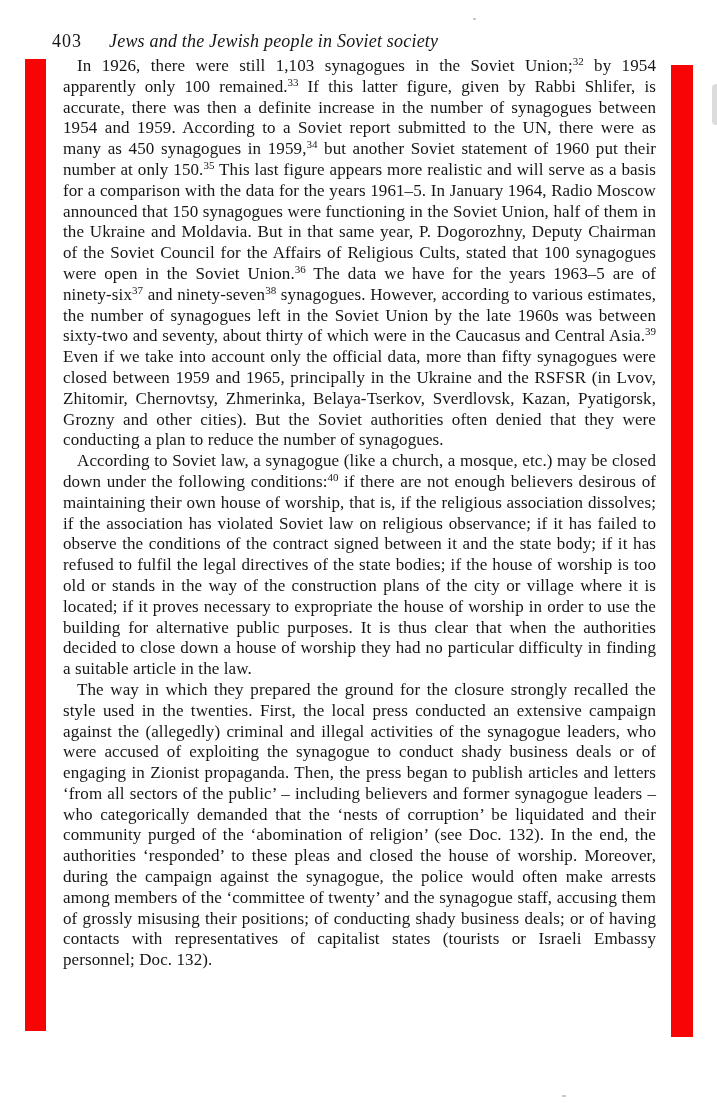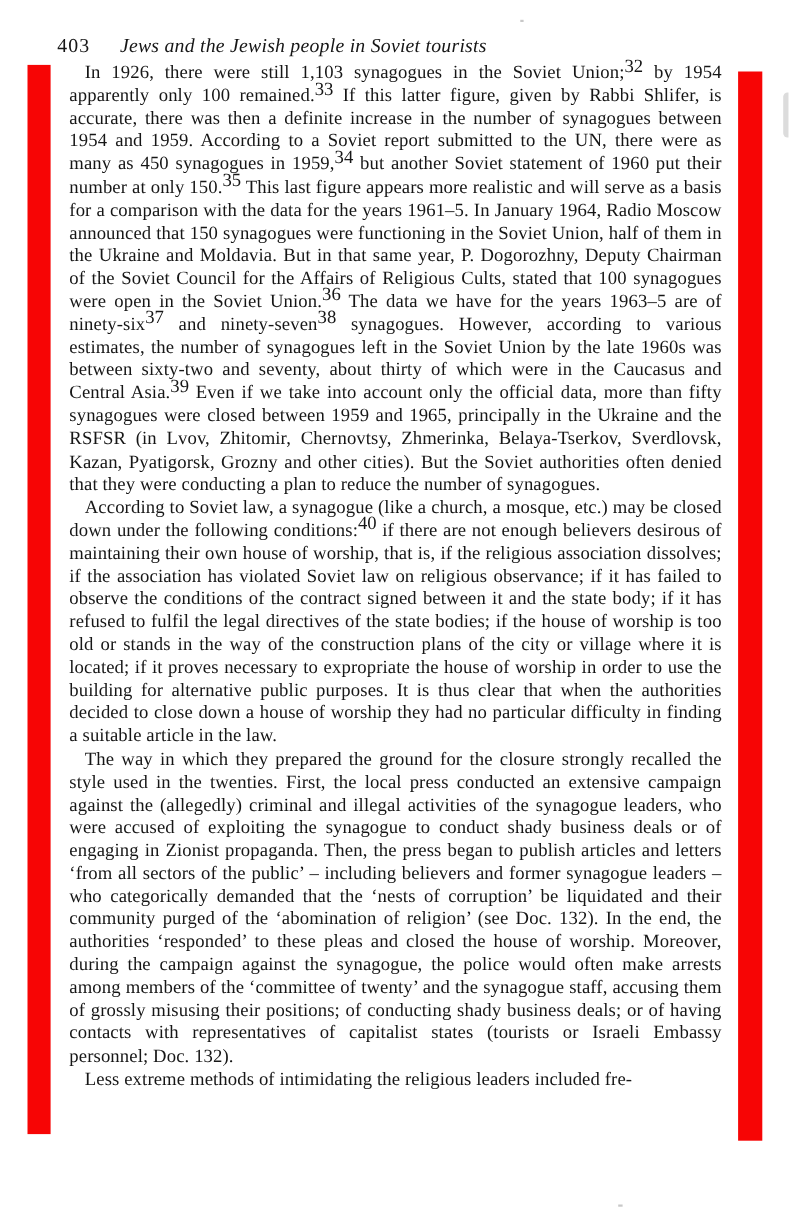--- a/index.html
+++ b/index.html
@@ -60,41 +60,40 @@
     font-size: 17px;
     line-height: 20.8px;
     text-align: justify;
     letter-spacing: 0.1px;
   }
   .body-text p {
     margin: 0;
     text-indent: 14px;
   }
   .body-text sup {
-    font-size: 17px;
+    font-size: 11px;
     line-height: 0;
     vertical-align: 6px;
     letter-spacing: 0;
   }
 </style>
 </head>
 <body>
 
 <div class="page">
 
   <div class="margin-bar left"></div>
   <div class="margin-bar right"></div>
   <div class="edge-tab"></div>
   <div class="speck a"></div>
   <div class="speck b"></div>
 
   <div class="running-head">
-    <span class="pageno">403</span><span class="title">Jews and the Jewish people in Soviet tourists</span>
+    <span class="pageno">403</span><span class="title">Jews and the Jewish people in Soviet society</span>
   </div>
 
   <div class="body-text">
       <p><span>In 1926, there were still 1,103 synagogues in the Soviet Union;</span><sup>32</sup><span> by 1954 apparently only 100 remained.</span><sup>33</sup><span> If this latter figure, given by Rabbi Shlifer, is accurate, there was then a definite increase in the number of synagogues between 1954 and 1959. According to a Soviet report submitted to the UN, there were as many as 450 synagogues in 1959,</span><sup>34</sup><span> but another Soviet statement of 1960 put their number at only 150.</span><sup>35</sup><span> This last figure appears more realistic and will serve as a basis for a comparison with the data for the years 1961–5. In January 1964, Radio Moscow announced that 150 synagogues were functioning in the Soviet Union, half of them in the Ukraine and Moldavia. But in that same year, P. Dogorozhny, Deputy Chairman of the Soviet Council for the Affairs of Religious Cults, stated that 100 synagogues were open in the Soviet Union.</span><sup>36</sup><span> The data we have for the years 1963–5 are of ninety-six</span><sup>37</sup><span> and ninety-seven</span><sup>38</sup><span> synagogues. However, according to various estimates, the number of synagogues left in the Soviet Union by the late 1960s was between sixty-two and seventy, about thirty of which were in the Caucasus and Central Asia.</span><sup>39</sup><span> Even if we take into account only the official data, more than fifty synagogues were closed between 1959 and 1965, principally in the Ukraine and the RSFSR (in Lvov, Zhitomir, Chernovtsy, Zhmerinka, Belaya-Tserkov, Sverdlovsk, Kazan, Pyatigorsk, Grozny and other cities). But the Soviet authorities often denied that they were conducting a plan to reduce the number of synagogues.</span></p>
       <p><span>According to Soviet law, a synagogue (like a church, a mosque, etc.) may be closed down under the following conditions:</span><sup>40</sup><span> if there are not enough believers desirous of maintaining their own house of worship, that is, if the religious association dissolves; if the association has violated Soviet law on religious observance; if it has failed to observe the conditions of the contract signed between it and the state body; if it has refused to fulfil the legal directives of the state bodies; if the house of worship is too old or stands in the way of the construction plans of the city or village where it is located; if it proves necessary to expropriate the house of worship in order to use the building for alternative public purposes. It is thus clear that when the authorities decided to close down a house of worship they had no particular difficulty in finding a suitable article in the law.</span></p>
       <p><span>The way in which they prepared the ground for the closure strongly recalled the style used in the twenties. First, the local press conducted an extensive campaign against the (allegedly) criminal and illegal activities of the synagogue leaders, who were accused of exploiting the synagogue to conduct shady business deals or of engaging in Zionist propaganda. Then, the press began to publish articles and letters ‘from all sectors of the public’ – including believers and former synagogue leaders – who categorically demanded that the ‘nests of corruption’ be liquidated and their community purged of the ‘abomination of religion’ (see Doc. 132). In the end, the authorities ‘responded’ to these pleas and closed the house of worship. Moreover, during the campaign against the synagogue, the police would often make arrests among members of the ‘committee of twenty’ and the synagogue staff, accusing them of grossly misusing their positions; of conducting shady business deals; or of having contacts with representatives of capitalist states (tourists or Israeli Embassy personnel; Doc. 132).</span></p>
-      <p><span>Less extreme methods of intimidating the religious leaders included fre-</span></p>
     </div>
 
 </div>
 
 </body></html>

